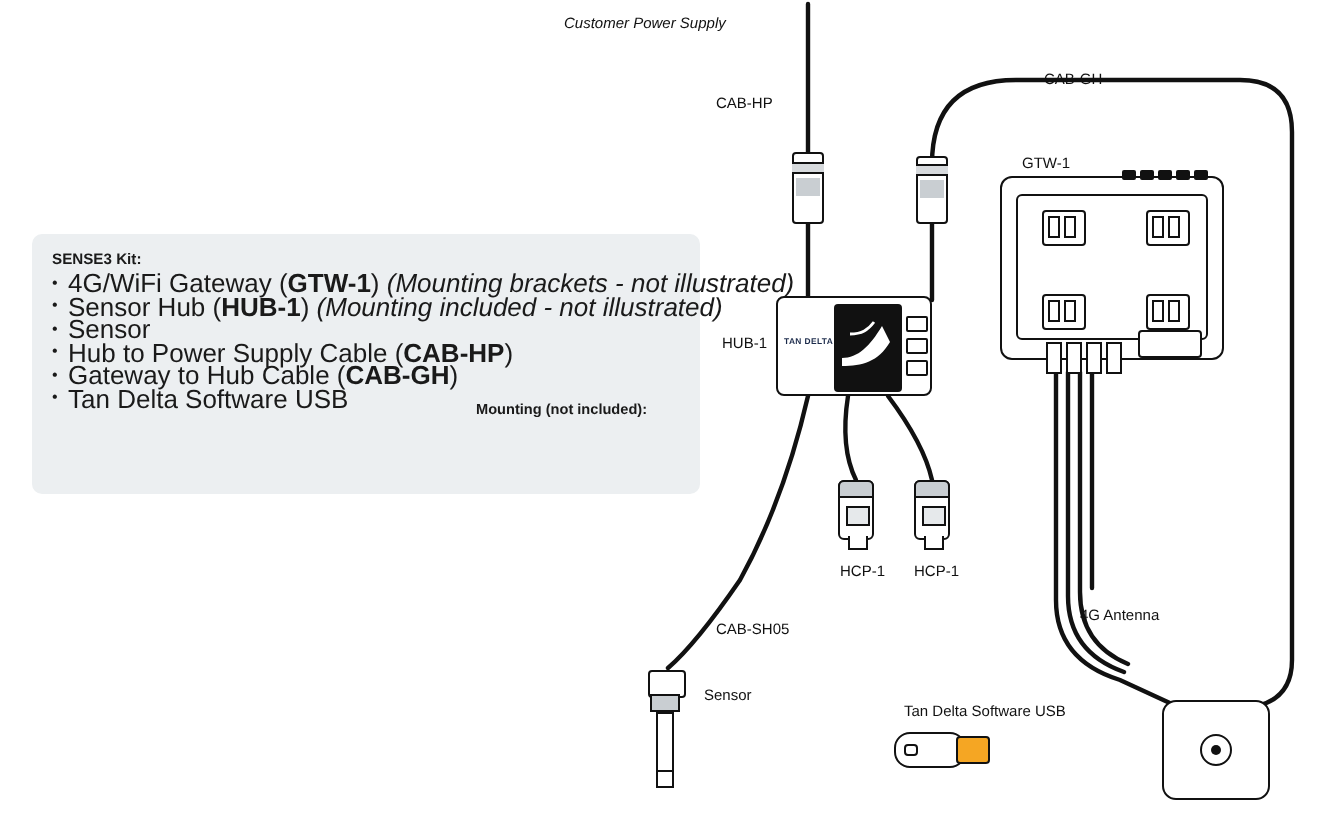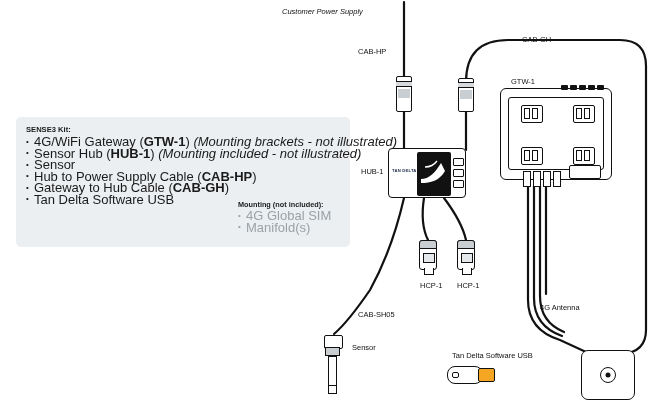--- a/index.html
+++ b/index.html
@@ -385,24 +385,20 @@
     <ul>
       <li><span>4G/WiFi Gateway (</span><span class="b">GTW-1</span><span>) </span><span class="i">(Mounting brackets - not illustrated)</span></li>
       <li><span>Sensor Hub (</span><span class="b">HUB-1</span><span>) </span><span class="i">(Mounting included - not illustrated)</span></li>
       <li><span>Sensor</span></li>
       <li><span>Hub to Power Supply Cable (</span><span class="b">CAB-HP</span><span>)</span></li>
       <li><span>Gateway to Hub Cable (</span><span class="b">CAB-GH</span><span>)</span></li>
       <li><span>Tan Delta Software USB</span></li>
     </ul>
     <div class="opt">
       <div class="opt-title">Mounting (not included):</div>
-      <ul>
-        <li>4G Global SIM</li>
-        <li>Manifold(s)</li>
-      </ul>
     </div>
   </div>
 
   <div class="lbl italic" style="left:282px; top:8px;">Customer Power Supply</div>
   <div class="lbl" style="left:358px; top:48px;">CAB-HP</div>
   <div class="lbl" style="left:522px; top:36px;">CAB-GH</div>
   <div class="lbl" style="left:511px; top:78px;">GTW-1</div>
   <div class="lbl" style="left:361px; top:168px;">HUB-1</div>
   <div class="lbl" style="left:420px; top:282px;">HCP-1</div>
   <div class="lbl" style="left:457px; top:282px;">HCP-1</div>

